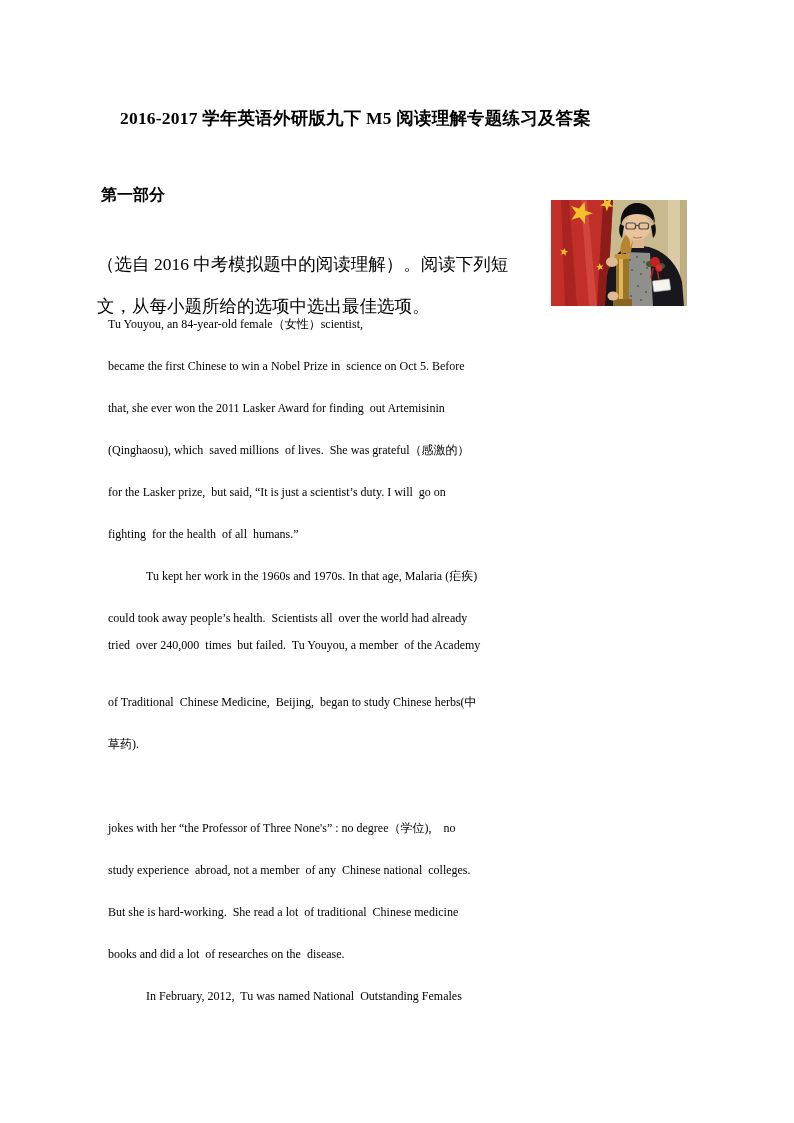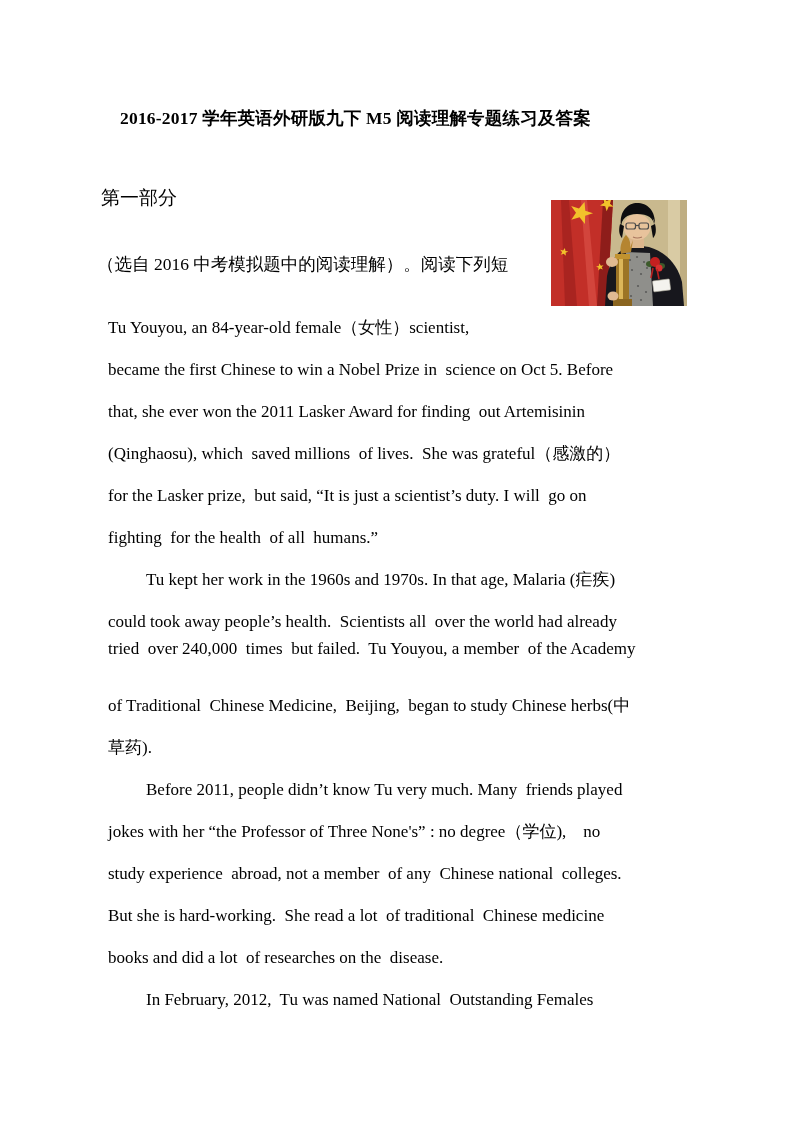--- a/index.html
+++ b/index.html
@@ -7,41 +7,42 @@
     position:relative; width:694px; height:1123px; background:#ffffff;
     font-family:"Liberation Serif","DejaVu Serif",serif; color:#000;
     overflow:hidden;
   }
   .doc-title {
     position:absolute; left:120px; top:106px; margin:0;
     font-size:17.5px; font-weight:bold; white-space:pre; letter-spacing:0.2px;
   }
   .section-heading {
     position:absolute; left:101px; top:185px; margin:0;
-    font-size:19px; font-weight:normal; white-space:pre;
+    font-size:16px; font-weight:bold; white-space:pre;
   }
   .line { position:absolute; white-space:pre; line-height:1.25; }
   .cn   { left:97px; font-size:17.5px;margin-top:28px; }
-  .en   { left:108px; font-size:17px; }
+  .en   { left:108px; font-size:12px; }
   .en.indent { left:146px; }
   .photo {
     position:absolute; left:551px; top:200px; width:136px; height:106px; margin:0;
   }
   .photo svg { display:block; width:136px; height:106px; }
 </style>
 </head>
 <body>
 
 <div class="page">
 
   <h1 class="doc-title">2016-2017 学年英语外研版九下 M5 阅读理解专题练习及答案</h1>
 
   <h2 class="section-heading">第一部分</h2>
 
   <div class="line cn" style="top:226px">（选自 2016 中考模拟题中的阅读理解）。阅读下列短</div>
+  <div class="line cn" style="top:268px">文，从每小题所给的选项中选出最佳选项。</div>
 
   <figure class="photo">
     <svg viewBox="0 0 136 106">
 
       <rect x="0" y="0" width="136" height="106" fill="#c9b98e"></rect>
       <rect x="117" y="0" width="12" height="106" fill="#d9cba4"></rect>
       <rect x="129" y="0" width="7" height="106" fill="#bfae82"></rect>
 
       <g>
         <polygon points="0,0 62,0 56,106 0,106" fill="#c22f28"></polygon>
@@ -119,20 +120,19 @@
   <div class="line en" style="top:359px">became the first Chinese to win a Nobel Prize in  science on Oct 5. Before</div>
   <div class="line en" style="top:401px">that, she ever won the 2011 Lasker Award for finding  out Artemisinin</div>
   <div class="line en" style="top:443px">(Qinghaosu), which  saved millions  of lives.  She was grateful（感激的）</div>
   <div class="line en" style="top:527px">fighting  for the health  of all  humans.”</div>
   <div class="line en" style="top:485px">for the Lasker prize,  but said, “It is just a scientist’s duty. I will  go on</div>
   <div class="line en indent" style="top:569px">Tu kept her work in the 1960s and 1970s. In that age, Malaria (疟疾)</div>
   <div class="line en" style="top:611px">could took away people’s health.  Scientists all  over the world had already</div>
   <div class="line en" style="top:638px">tried  over 240,000  times  but failed.  Tu Youyou, a member  of the Academy</div>
   <div class="line en" style="top:695px">of Traditional  Chinese Medicine,  Beijing,  began to study Chinese herbs(中</div>
   <div class="line en" style="top:737px">草药).</div>
-  <div class="line en indent" style="top:779px">Before 2011, people didn’t know Tu very much. Many  friends played</div>
   <div class="line en" style="top:821px">jokes with her “the Professor of Three None's” : no degree（学位),    no</div>
   <div class="line en" style="top:863px">study experience  abroad, not a member  of any  Chinese national  colleges.</div>
   <div class="line en" style="top:905px">But she is hard-working.  She read a lot  of traditional  Chinese medicine</div>
   <div class="line en" style="top:947px">books and did a lot  of researches on the  disease.</div>
   <div class="line en indent" style="top:989px">In February, 2012,  Tu was named National  Outstanding Females</div>
 
 </div>
 
 </body></html>

